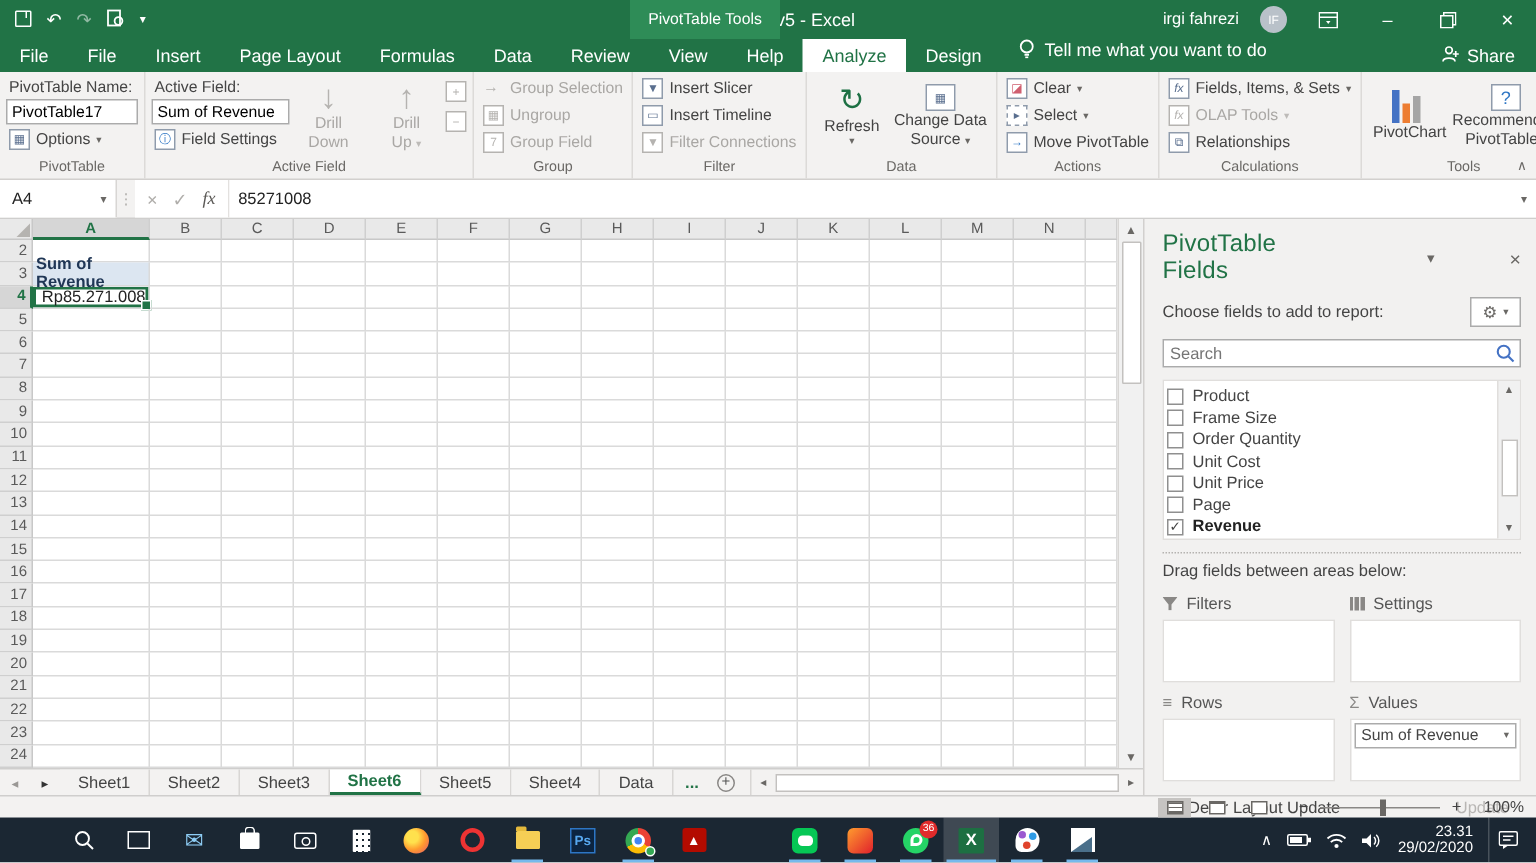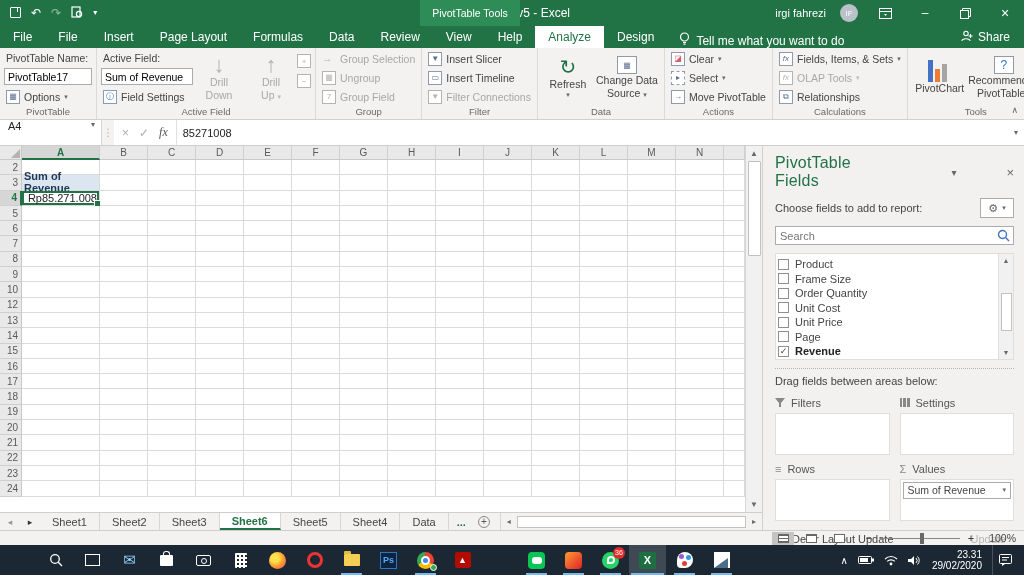--- a/index.html
+++ b/index.html
@@ -16,29 +16,29 @@
   .ctx-tools { position:absolute; left:420px; top:0; width:100px; height:26px; background:#2e8c57; font-size:10.5px; display:flex; align-items:center; justify-content:center; }
   .tb-right { margin-left:auto; display:flex; align-items:center; gap:14px; padding-right:6px; z-index:2; }
   .user-name { font-size:11px; }
   .avatar { width:18px; height:18px; border-radius:50%; background:#b9c1c9; color:#fff; font-size:8px; display:flex; align-items:center; justify-content:center; }
   .winbtn { width:26px; height:22px; display:flex; align-items:center; justify-content:center; font-size:12px; cursor:pointer; }
 
   
   .tabbar { height:22px; background:#217346; display:flex; align-items:stretch; color:#fff; }
   .rtab { padding:0 13px; font-size:12px; display:flex; align-items:center; cursor:pointer; }
   .rtab.active { background:#fff; color:#217346; }
-  .tellme { display:flex; align-items:flex-end; gap:6px; font-size:12px; padding:0 12px; }
+  .tellme { display:flex; align-items:flex-start; gap:6px; font-size:12px; padding:0 12px; }
   .share { margin-left:auto; display:flex; align-items:center; gap:5px; font-size:12px; padding-right:14px; }
 
   
   .ribbon { height:72px; background:#f3f2f1; border-bottom:1px solid #d2d0ce; display:flex; position:relative; }
   .rgroup { display:flex; flex-direction:column; border-right:1px solid #dcdad8; padding:2px 4px 0 4px; }
   .rgroup-body { flex:1; display:flex; }
   .rgroup-label { text-align:center; font-size:9.5px; color:#6a6865; padding:1px 0 2px; }
-  .rcol { display:flex; flex-direction:column; justify-content:space-between; gap:1px; }
+  .rcol { display:flex; flex-direction:column; justify-content:flex-start; gap:1px; }
   .rlabel { font-size:10.5px; color:#444; padding:1px 2px; }
   .rinput { width:88px; height:17px; border:1px solid #ababab; background:#fff; font-size:10.5px; padding:0 3px; font-family:"Liberation Sans",sans-serif; }
   .rsmall { display:flex; align-items:center; gap:4px; font-size:10.5px; color:#444; padding:1.5px 2px; cursor:pointer; white-space:nowrap; }
   .rsmall.disabled { color:#a9a7a4; cursor:default; }
   .rsmall .car { font-size:7px; color:#6a6865; }
   .rsmall.disabled .car { color:#bdbbb8; }
   .rbig { width:52px; display:flex; flex-direction:column; align-items:center; justify-content:center; font-size:10.5px; color:#444; text-align:center; line-height:1.15; cursor:pointer; padding:2px 1px; }
   .rbig.disabled { color:#a9a7a4; cursor:default; }
   .rbig .car { font-size:7px; color:#6a6865; }
   .ic { display:inline-block; width:14px; height:14px; position:relative; flex:none; }
@@ -47,21 +47,21 @@
   .bigarrow { font-size:22px; color:#b5b3b0; line-height:22px; font-weight:bold; }
   .refresh-glyph { font-size:20px; color:#1d7044; line-height:22px; }
   .chart-ic { width:24px; height:22px; display:flex; align-items:flex-end; gap:2px; }
   .chart-ic i { display:block; width:5px; background:#4472c4; }
   .chart-ic i:nth-child(2){ background:#ed7d31; height:60% !important; }
   .chart-ic i:nth-child(3){ background:#a5a5a5; height:85% !important; }
   .collapse-ribbon { position:absolute; right:6px; bottom:4px; color:#6a6865; font-size:9px; cursor:pointer; }
 
   
   .fbar { height:26px; background:#f3f2f1; border-bottom:1px solid #cfcecd; display:flex; align-items:stretch; }
-  .namebox { width:102px; background:#fff; border-right:1px solid #d8d6d4; display:flex; align-items:flex-start; font-size:11px; color:#222; padding-left:8px; }
+  .namebox { width:78px; background:#fff; border-right:1px solid #d8d6d4; display:flex; align-items:center; font-size:11px; color:#222; padding-left:8px; }
   .namebox .car { margin-left:auto; font-size:8px; color:#6a6865; padding-right:6px; }
   .fdots { width:12px; display:flex; align-items:center; justify-content:center; color:#b0aeab; font-size:10px; }
   .fbtns { display:flex; align-items:center; gap:10px; padding:0 8px; background:#fff; border-right:1px solid #e3e1df; }
   .fbtns span { font-size:12px; color:#b0aeab; cursor:pointer; }
   .fbtns .fx { color:#5a5855; font-style:italic; font-family:"Liberation Serif", serif; font-size:12px; }
   .finput { flex:1; background:#fff; border:none; font-size:11px; padding-left:6px; font-family:"Liberation Sans",sans-serif; color:#222; }
   .fexp { width:16px; background:#fff; display:flex; align-items:center; justify-content:center; color:#6a6865; font-size:8px; }
 
   
   .main { display:flex; height:384px; }
@@ -625,20 +625,38 @@
             <div class="cell" style="width: 48px;"></div>
             <div class="cell" style="width: 48px;"></div>
             <div class="cell" style="width: 48px;"></div>
             <div class="cell" style="width: 48px;"></div>
             <div class="cell" style="width: 48px;"></div>
             <div class="cell" style="width: 48px;"></div>
             <div class="cell" style="width: 48px;"></div>
             <div class="cell" style="width: 21px;"></div>
           </div>
           <div class="grow">
+            <div class="rowh">11</div>
+            <div class="cell" style="width: 78px;"></div>
+            <div class="cell" style="width: 48px;"></div>
+            <div class="cell" style="width: 48px;"></div>
+            <div class="cell" style="width: 48px;"></div>
+            <div class="cell" style="width: 48px;"></div>
+            <div class="cell" style="width: 48px;"></div>
+            <div class="cell" style="width: 48px;"></div>
+            <div class="cell" style="width: 48px;"></div>
+            <div class="cell" style="width: 48px;"></div>
+            <div class="cell" style="width: 48px;"></div>
+            <div class="cell" style="width: 48px;"></div>
+            <div class="cell" style="width: 48px;"></div>
+            <div class="cell" style="width: 48px;"></div>
+            <div class="cell" style="width: 48px;"></div>
+            <div class="cell" style="width: 21px;"></div>
+          </div>
+          <div class="grow">
             <div class="rowh">12</div>
             <div class="cell" style="width: 78px;"></div>
             <div class="cell" style="width: 48px;"></div>
             <div class="cell" style="width: 48px;"></div>
             <div class="cell" style="width: 48px;"></div>
             <div class="cell" style="width: 48px;"></div>
             <div class="cell" style="width: 48px;"></div>
             <div class="cell" style="width: 48px;"></div>
             <div class="cell" style="width: 48px;"></div>
             <div class="cell" style="width: 48px;"></div>

